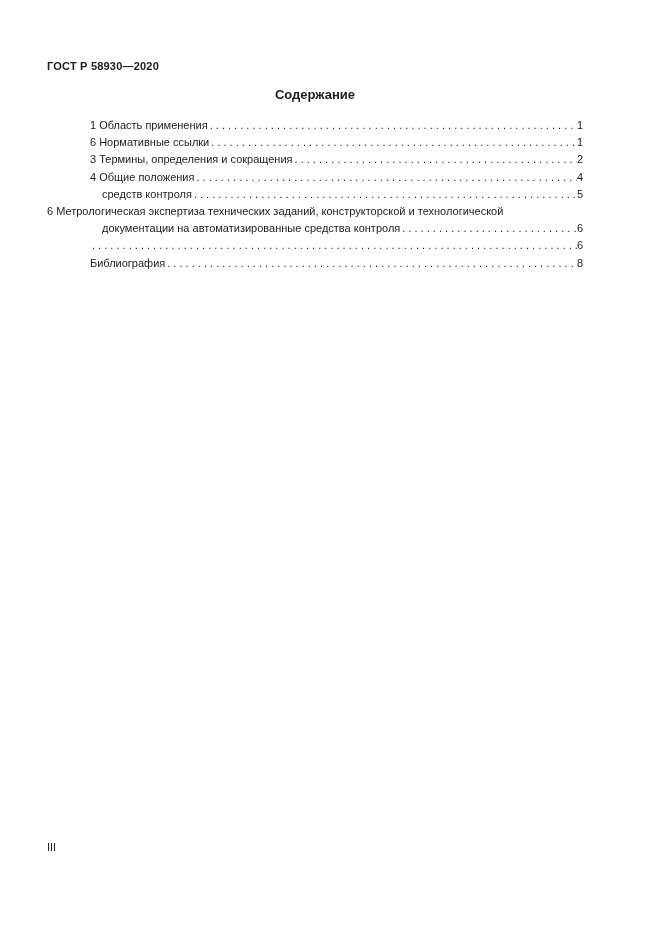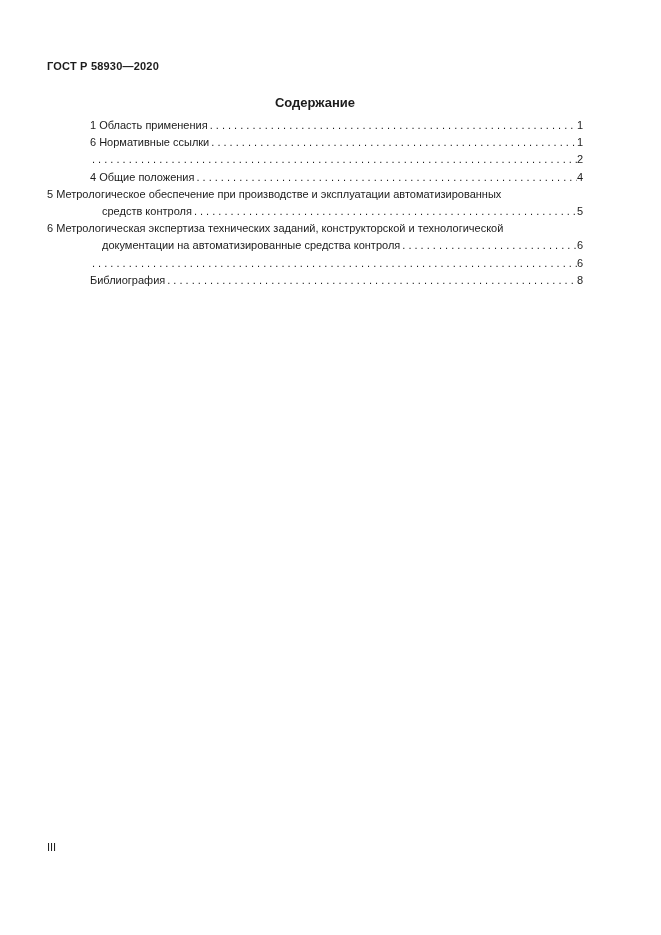--- a/index.html
+++ b/index.html
@@ -28,21 +28,21 @@
     text-align: left;
     font-size: 11px;
     font-weight: bold;
     letter-spacing: 0.2px;
   }
   .title {
     position: absolute;
     top: 87px;
     left: 47px;
     right: 78px;
-    margin: 8px;
+    margin: 0;
     text-align: center;
     font-size: 13px;
     font-weight: bold;
   }
   .toc {
     position: absolute;
     top: 117px;
     left: 47px;
     right: 78px;
     font-size: 11px;
@@ -99,35 +99,35 @@
   <div class="toc-entry">
     <div class="dot-line">
       <span class="entry-text">6 Нормативные ссылки</span>
       <span class="dots">. . . . . . . . . . . . . . . . . . . . . . . . . . . . . . . . . . . . . . . . . . . . . . . . . . . . . . . . . . . . . . . . . . . . . . . . . . . . . . . . . . . . . . . . . . . . . . . . . . . . . . . . . . . . . . . . . . . . . . . . . . . . . . . . . . . . . . . . . . . . . . . . . . . . . . </span>
       <span class="page-num">1</span>
     </div>
   </div>
 
   <div class="toc-entry">
     <div class="dot-line">
+      <span class="entry-text">3 Термины, определения и сокращения</span>
       <span class="dots">. . . . . . . . . . . . . . . . . . . . . . . . . . . . . . . . . . . . . . . . . . . . . . . . . . . . . . . . . . . . . . . . . . . . . . . . . . . . . . . . . . . . . . . . . . . . . . . . . . . . . . . . . . . . . . . . . . . . . . . . . . . . . . . . . . . . . . . . . . . . . . . . . . . . . . </span>
       <span class="page-num">2</span>
     </div>
   </div>
 
   <div class="toc-entry">
     <div class="dot-line">
       <span class="entry-text">4 Общие положения</span>
       <span class="dots">. . . . . . . . . . . . . . . . . . . . . . . . . . . . . . . . . . . . . . . . . . . . . . . . . . . . . . . . . . . . . . . . . . . . . . . . . . . . . . . . . . . . . . . . . . . . . . . . . . . . . . . . . . . . . . . . . . . . . . . . . . . . . . . . . . . . . . . . . . . . . . . . . . . . . . </span>
       <span class="page-num">4</span>
     </div>
   </div>
 
   <div class="toc-entry">
-    <div class="wrap-line">5 Метрологическое обеспечение при производстве и эксплуатации автоматизированных</div>
         <div class="dot-line">
       <span class="entry-text cont-indent">средств контроля</span>
       <span class="dots">. . . . . . . . . . . . . . . . . . . . . . . . . . . . . . . . . . . . . . . . . . . . . . . . . . . . . . . . . . . . . . . . . . . . . . . . . . . . . . . . . . . . . . . . . . . . . . . . . . . . . . . . . . . . . . . . . . . . . . . . . . . . . . . . . . . . . . . . . . . . . . . . . . . . . . </span>
       <span class="page-num">5</span>
     </div>
   </div>
 
   <div class="toc-entry">
     <div class="wrap-line">6 Метрологическая экспертиза технических заданий, конструкторской и технологической</div>
         <div class="dot-line">

